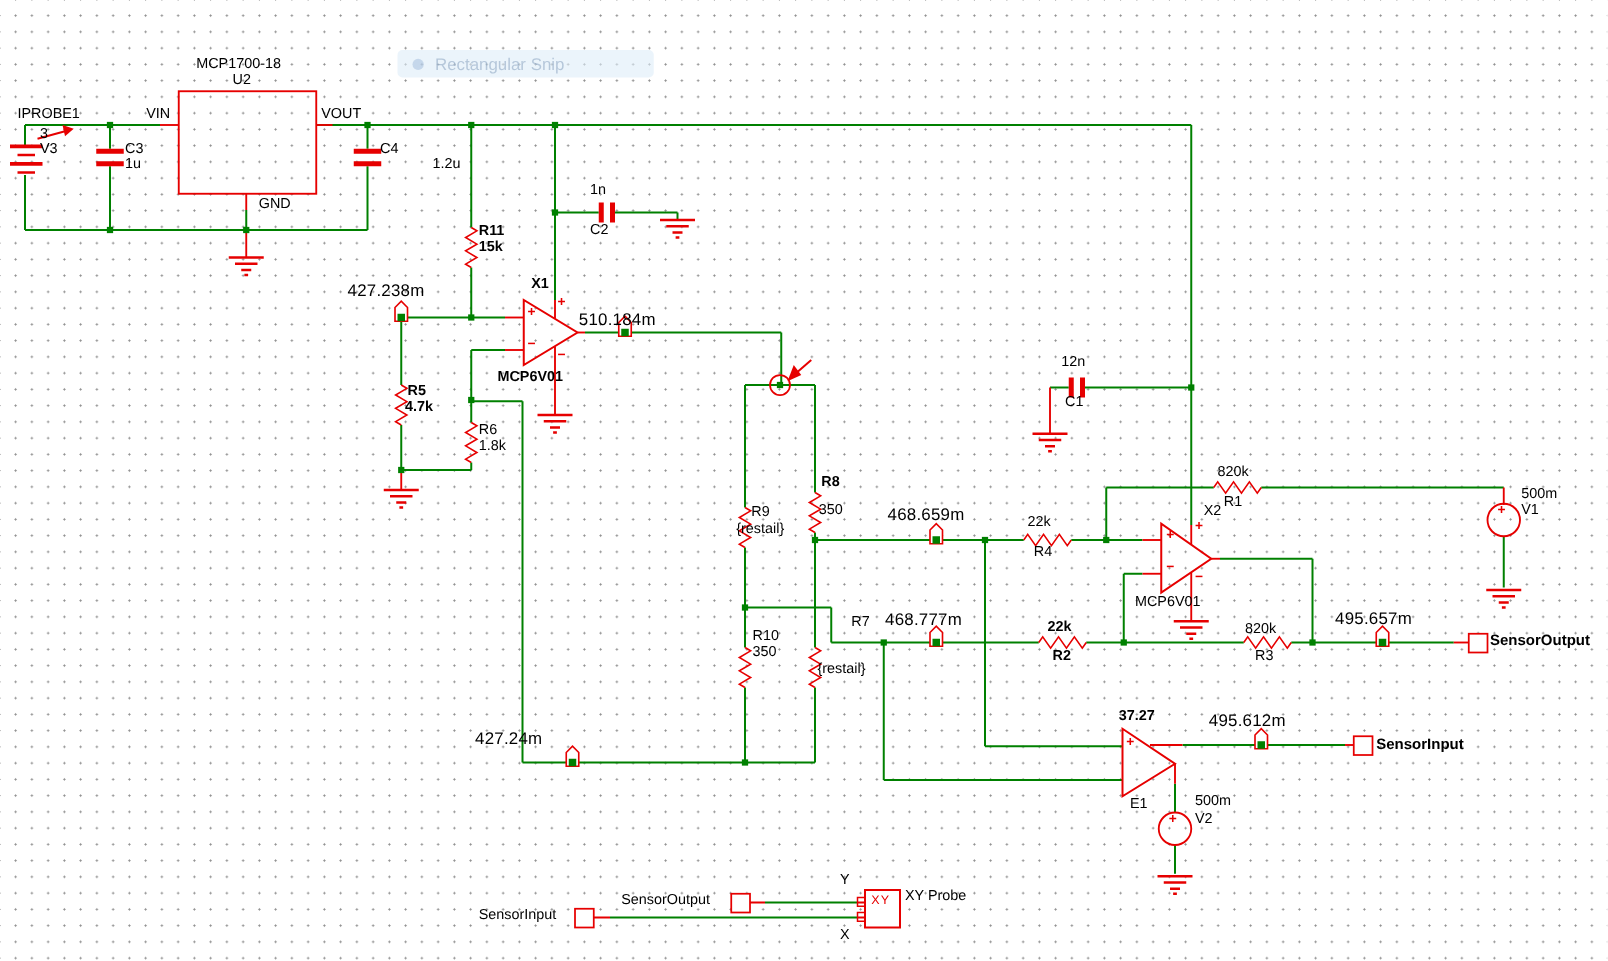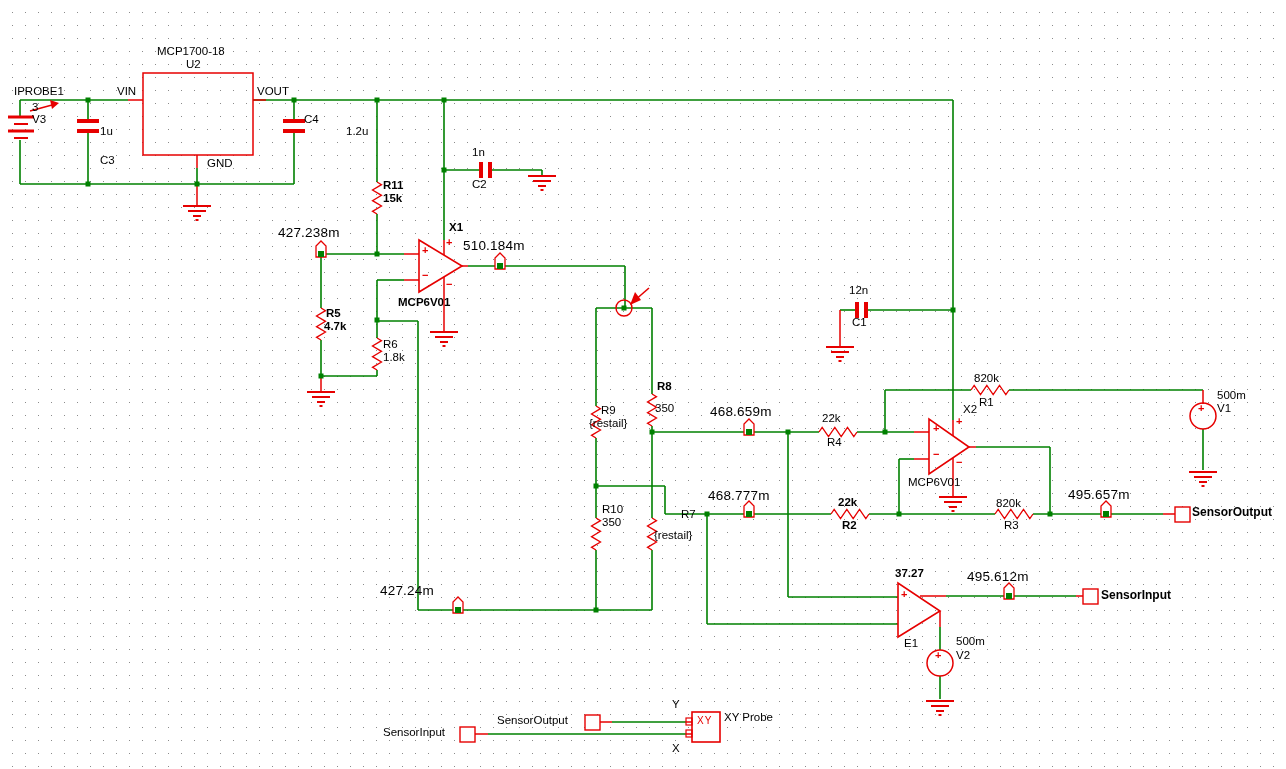--- a/index.html
+++ b/index.html
@@ -244,41 +244,41 @@
     </svg>
   <div id="labels">
       <div class="t l" style="left: 157px; top: 45px;">MCP1700-18</div>
       <div class="t l" style="left: 186px; top: 58px;">U2</div>
       <div class="t l" style="left: 117px; top: 85px;">VIN</div>
       <div class="t l" style="left: 257px; top: 85px;">VOUT</div>
       <div class="t l" style="left: 207px; top: 157px;">GND</div>
       <div class="t l" style="left: 14px; top: 85px;">IPROBE1</div>
       <div class="t l" style="left: 32px; top: 101px;">3</div>
       <div class="t l" style="left: 32px; top: 113px;">V3</div>
-      <div class="t l" style="left: 100px; top: 113px; margin-top: 41px;">C3</div>
+      <div class="t l" style="left: 100px; top: 113px;">C3</div>
       <div class="t l" style="left: 100px; top: 125px;">1u</div>
       <div class="t l" style="left: 304px; top: 113px;">C4</div>
       <div class="t l" style="left: 304px; top: 125px; margin-left: 42px;">1.2u</div>
       <div class="t l" style="left: 472px; top: 146px;">1n</div>
       <div class="t l" style="left: 472px; top: 178px;">C2</div>
       <div class="t lb" style="left: 383px; top: 179px;">R11</div>
       <div class="t lb" style="left: 383px; top: 192px;">15k</div>
-      <div class="t lb" style="left: 425px; top: 221px; margin-left: 24px;">X1</div>
+      <div class="t lb" style="left: 425px; top: 221px;">X1</div>
       <div class="t lb" style="left: 398px; top: 296px;">MCP6V01</div>
       <div class="t lb" style="left: 326px; top: 307px;">R5</div>
       <div class="t lb" style="left: 324px; top: 320px;">4.7k</div>
       <div class="t l" style="left: 383px; top: 338px;">R6</div>
       <div class="t l" style="left: 383px; top: 351px;">1.8k</div>
       <div class="t l" style="left: 601px; top: 404px;">R9</div>
       <div class="t l" style="left: 589px; top: 417px;">{restail}</div>
       <div class="t lb" style="left: 657px; top: 380px; text-align: right;">R8</div>
       <div class="t l" style="left: 655px; top: 402px;">350</div>
       <div class="t l" style="left: 602px; top: 503px;">R10</div>
       <div class="t l" style="left: 602px; top: 516px;">350</div>
-      <div class="t l" style="left: 658px; top: 508px; padding-left: 23px;">R7</div>
+      <div class="t l" style="left: 658px; top: 492px; padding-left: 23px;">R7</div>
       <div class="t l" style="left: 654px; top: 529px;">{restail}</div>
       <div class="t l" style="left: 849px; top: 284px;">12n</div>
       <div class="t l" style="left: 852px; top: 316px;">C1</div>
       <div class="t l" style="left: 822px; top: 412px;">22k</div>
       <div class="t l" style="left: 827px; top: 436px;">R4</div>
       <div class="t l" style="left: 931px; top: 403px; margin-left: 32px;">X2</div>
       <div class="t l" style="left: 908px; top: 476px;">MCP6V01</div>
       <div class="t l" style="left: 974px; top: 372px;">820k</div>
       <div class="t l" style="left: 979px; top: 396px;">R1</div>
       <div class="t lb" style="left: 838px; top: 496px;">22k</div>
@@ -293,31 +293,35 @@
       <div class="t l" style="left: 956px; top: 649px;">V2</div>
       <div class="t pb" style="left: 1192px; top: 506px;">SensorOutput</div>
       <div class="t pb" style="left: 1101px; top: 589px;">SensorInput</div>
       <div class="t l" style="left: 383px; top: 726px;">SensorInput</div>
       <div class="t l" style="left: 497px; top: 714px;">SensorOutput</div>
       <div class="t l" style="left: 672px; top: 698px;">Y</div>
       <div class="t l" style="left: 672px; top: 742px;">X</div>
       <div class="t l" style="left: 724px; top: 711px;">XY Probe</div>
       <div class="t xy" style="left: 697px; top: 716px;">XY</div>
       <div class="t v" style="left: 278px; top: 226px;">427.238m</div>
-      <div class="t v" style="left: 463px; top: 239px;">510.184m</div>
+      <div class="t v" style="left: 463px; top: 249px;">510.184m</div>
       <div class="t v" style="left: 710px; top: 405px;">468.659m</div>
       <div class="t v" style="left: 708px; top: 489px;">468.777m</div>
       <div class="t v" style="left: 380px; top: 584px;">427.24m</div>
       <div class="t v" style="left: 1068px; top: 488px;">495.657m</div>
       <div class="t v" style="left: 967px; top: 570px;">495.612m</div>
       <div class="t sgn" style="left: 422px; top: 245px;">+</div>
       <div class="t sgn" style="left: 422px; top: 270px;">−</div>
       <div class="t sgn" style="left: 446px; top: 237px;">+</div>
       <div class="t sgn" style="left: 446px; top: 279px;">−</div>
       <div class="t sgn" style="left: 933px; top: 423px;">+</div>
       <div class="t sgn" style="left: 933px; top: 449px;">−</div>
       <div class="t sgn" style="left: 956px; top: 416px;">+</div>
       <div class="t sgn" style="left: 956px; top: 457px;">−</div>
       <div class="t sgn" style="left: 901px; top: 589px;">+</div>
       <div class="t sgn" style="left: 1198px; top: 403px;">+</div>
       <div class="t sgn" style="left: 935px; top: 650px;">+</div>
     </div>
+  <div id="snip-toast">
+    <span class="dot"></span>
+    <span>Rectangular Snip</span>
+  </div>
 </div>
 
 </body></html>

